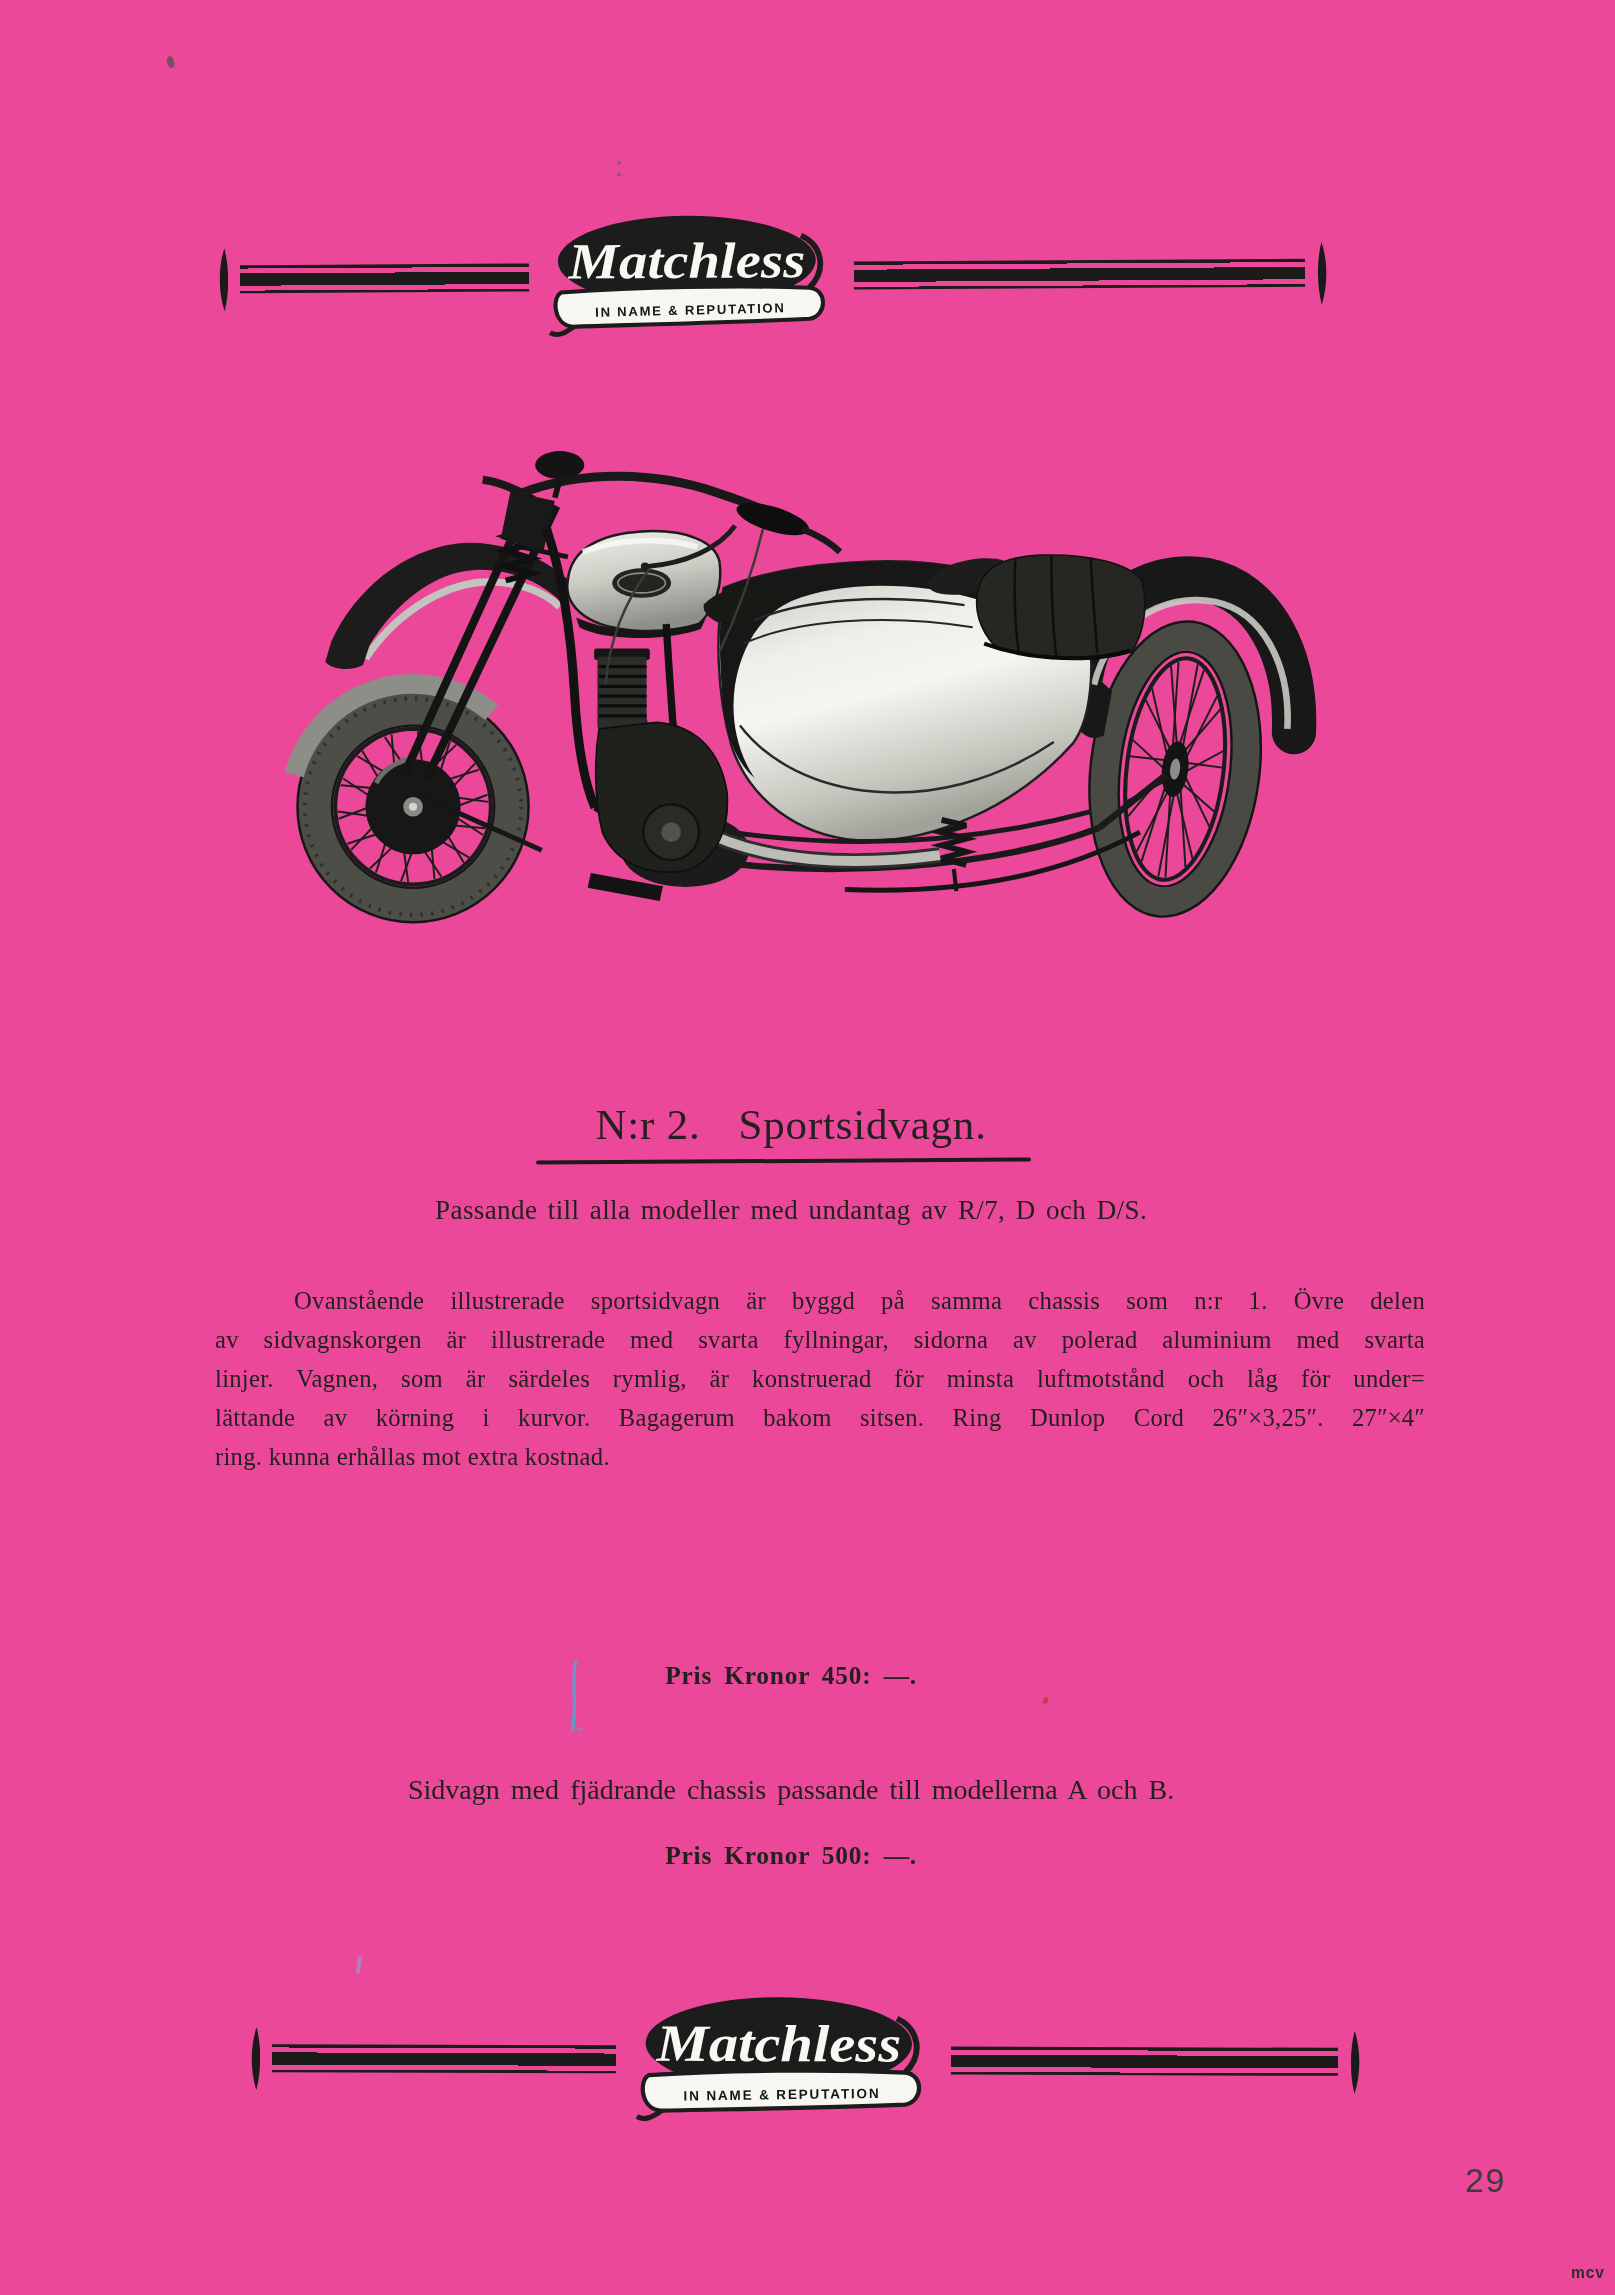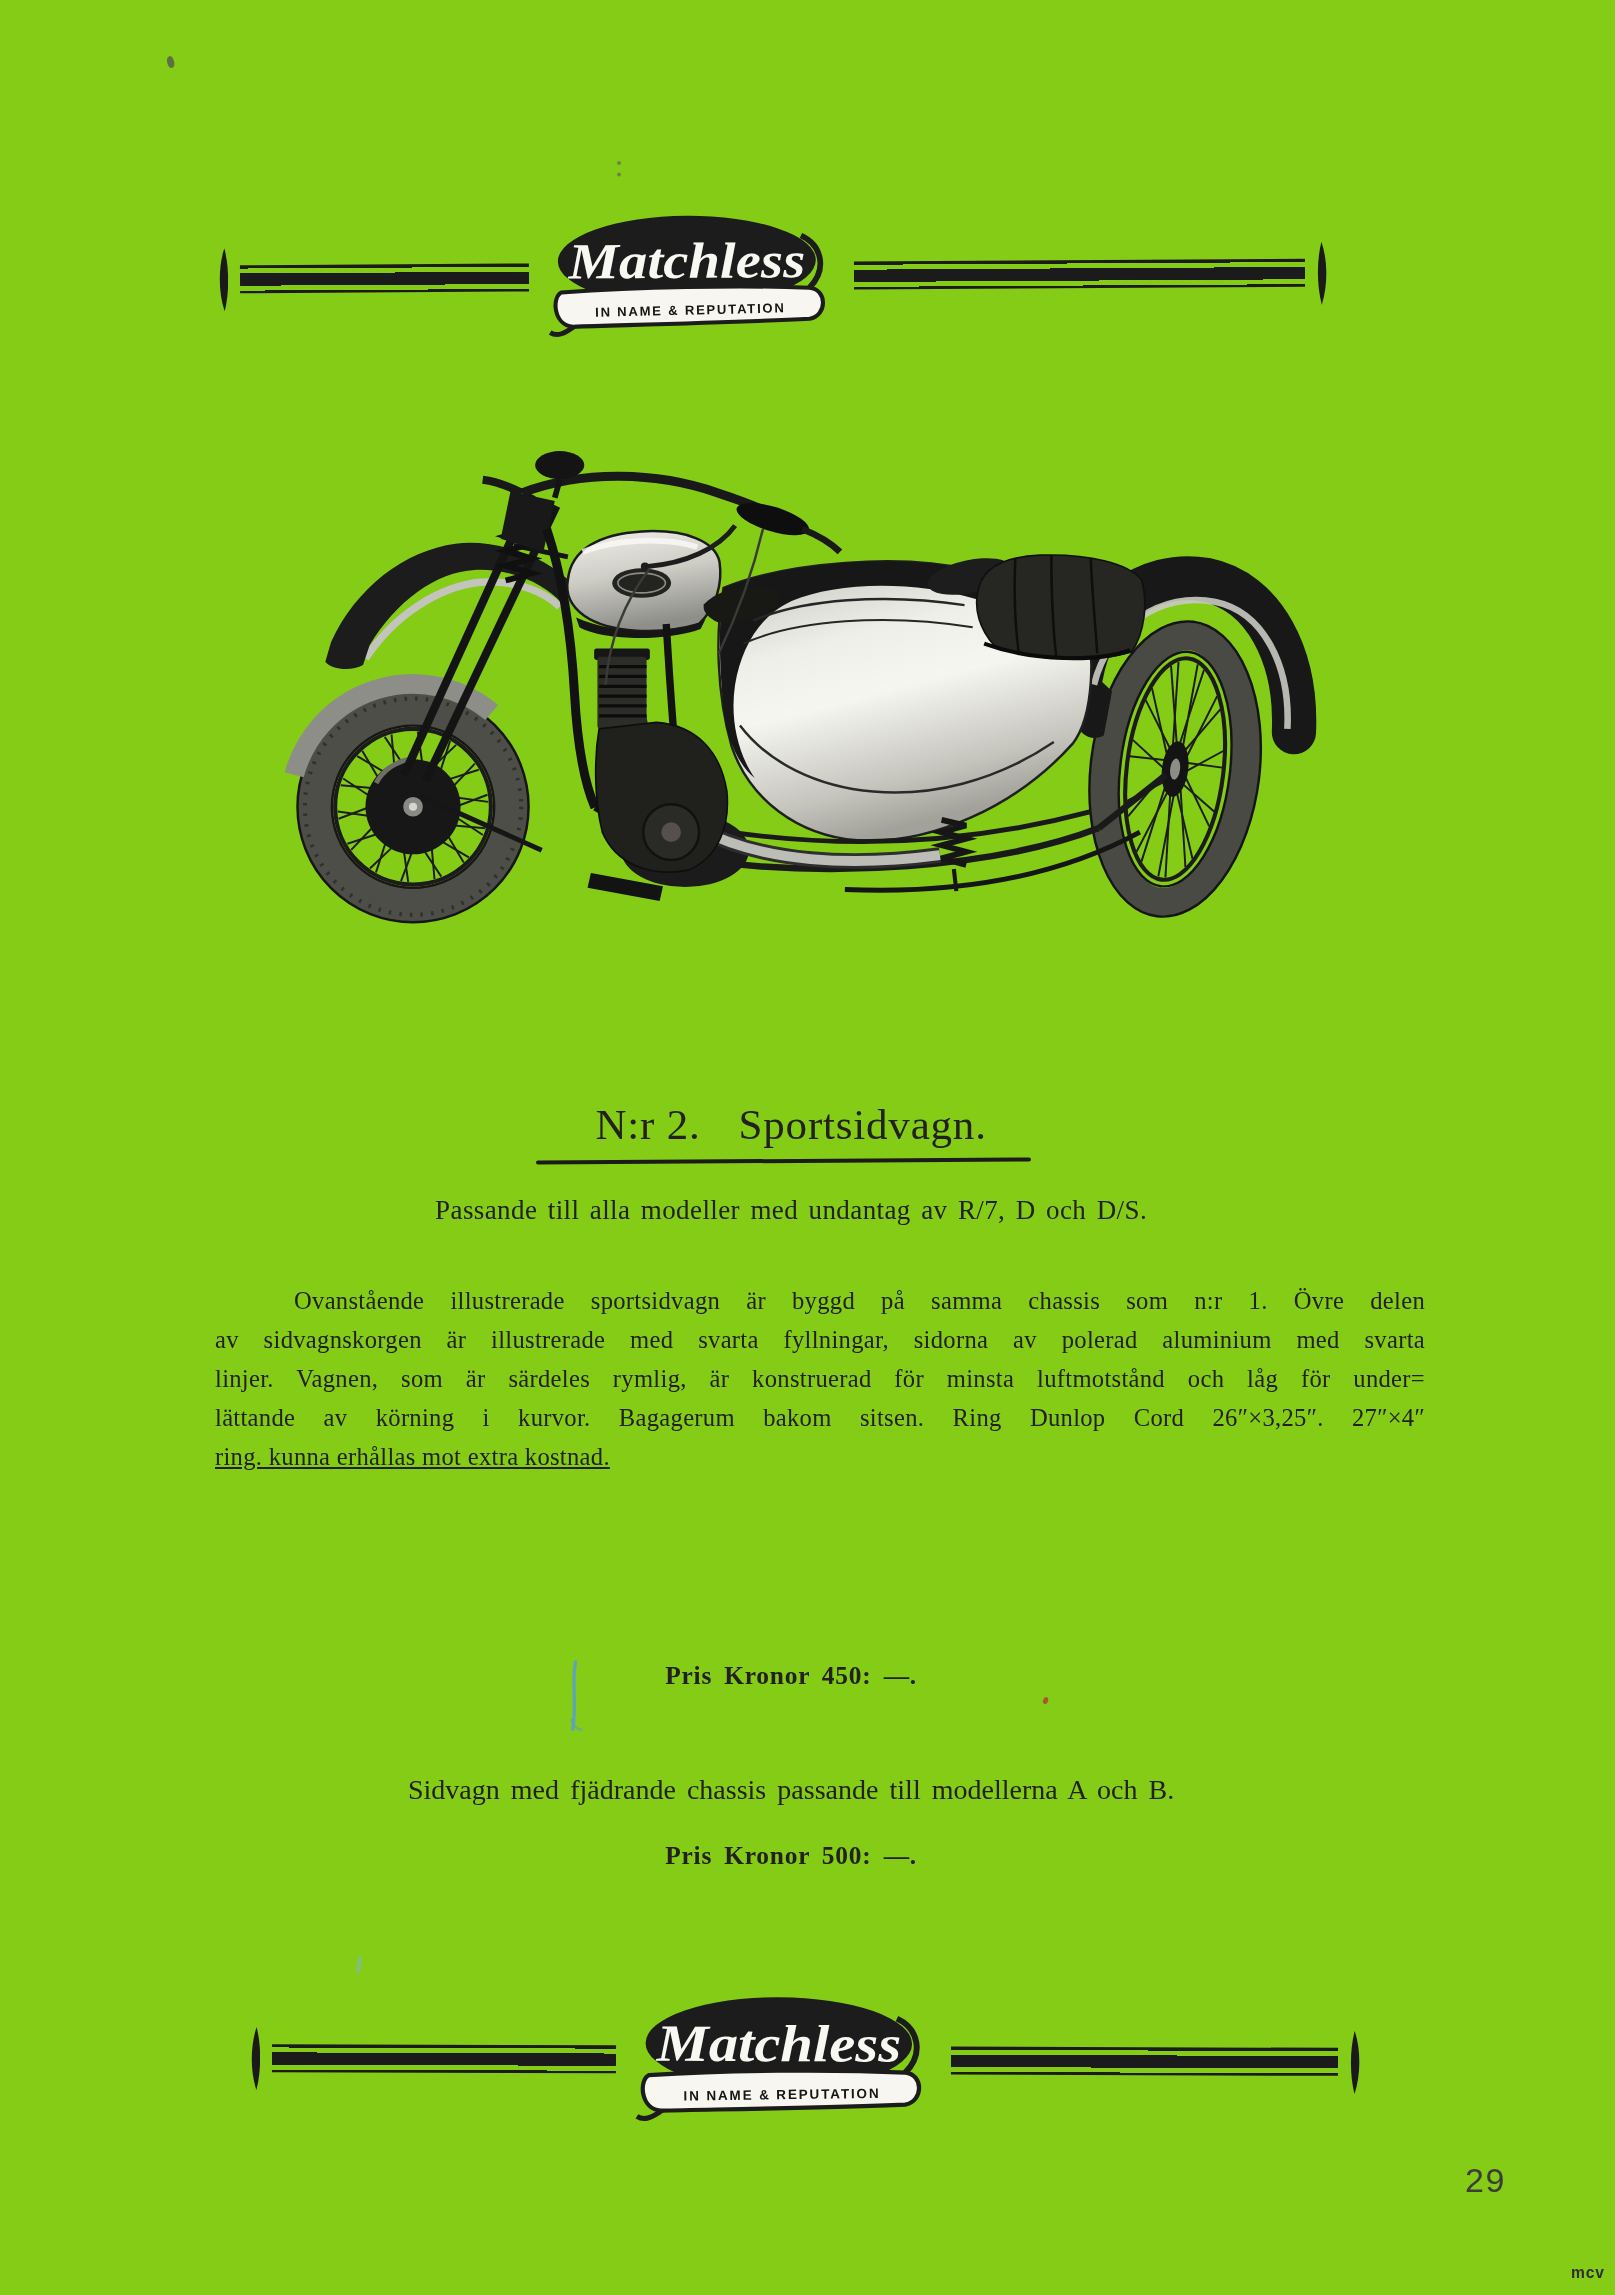--- a/index.html
+++ b/index.html
@@ -1,18 +1,18 @@
 <!DOCTYPE html>
 <html style="font-size:13px"><head>
 <meta charset="utf-8">
 <style>
   html,body{margin:0;padding:0;background:#9a9a96;}
   .page{
     position:relative;width:1615px;height:2295px;margin:0 auto;
-    background:#84cc16;overflow:hidden;
+    background:#ec4899;overflow:hidden;
     font-family:"Liberation Serif","DejaVu Serif",serif;color:#222120;
   }
   
   .banner{position:absolute;display:flex;align-items:center;gap:11.5px;}
   .banner.top{left:207px;top:207px;width:1130px;height:138px;transform:rotate(-0.35deg);}
   .banner.bottom{left:239px;top:1991px;width:1131px;height:138px;transform:rotate(0.2deg);}
   .stripe{
     height:28px;
     background:linear-gradient(to bottom,
       #1b1b1b 0 3.3px, transparent 3.3px 8.2px,
@@ -34,21 +34,21 @@
     position:absolute;left:536px;top:1159px;width:495px;height:4.1px;
     background:#1b1b1b;border-radius:2.5px;transform:rotate(-0.35deg);
   }
   .subheading{top:1195px;font-size:27px;letter-spacing:0.4px;word-spacing:3.3px;}
   .paragraph{
     position:absolute;left:215px;top:1281px;width:1210px;
     font-size:24.6px;line-height:39px;letter-spacing:0.3px;
   }
   .paragraph .line{text-align:justify;text-align-last:justify;}
   .paragraph .line.first{text-indent:79px;}
-  .paragraph .line.last{text-align:left;text-align-last:left;text-decoration:underline;}
+  .paragraph .line.last{text-align:left;text-align-last:left;}
   .price{font-weight:bold;font-size:25.4px;letter-spacing:0.8px;word-spacing:4.9px;}
   .price-1{top:1661px;}
   .spring-note{top:1774px;font-size:28px;word-spacing:4.1px;}
   .price-2{top:1841px;}
   
   .page-number{
     position:absolute;left:1465px;top:2161px;
     font-family:"Liberation Sans","DejaVu Sans",sans-serif;
     font-size:34px;color:#3c3c3c;letter-spacing:1.6px;
   }

